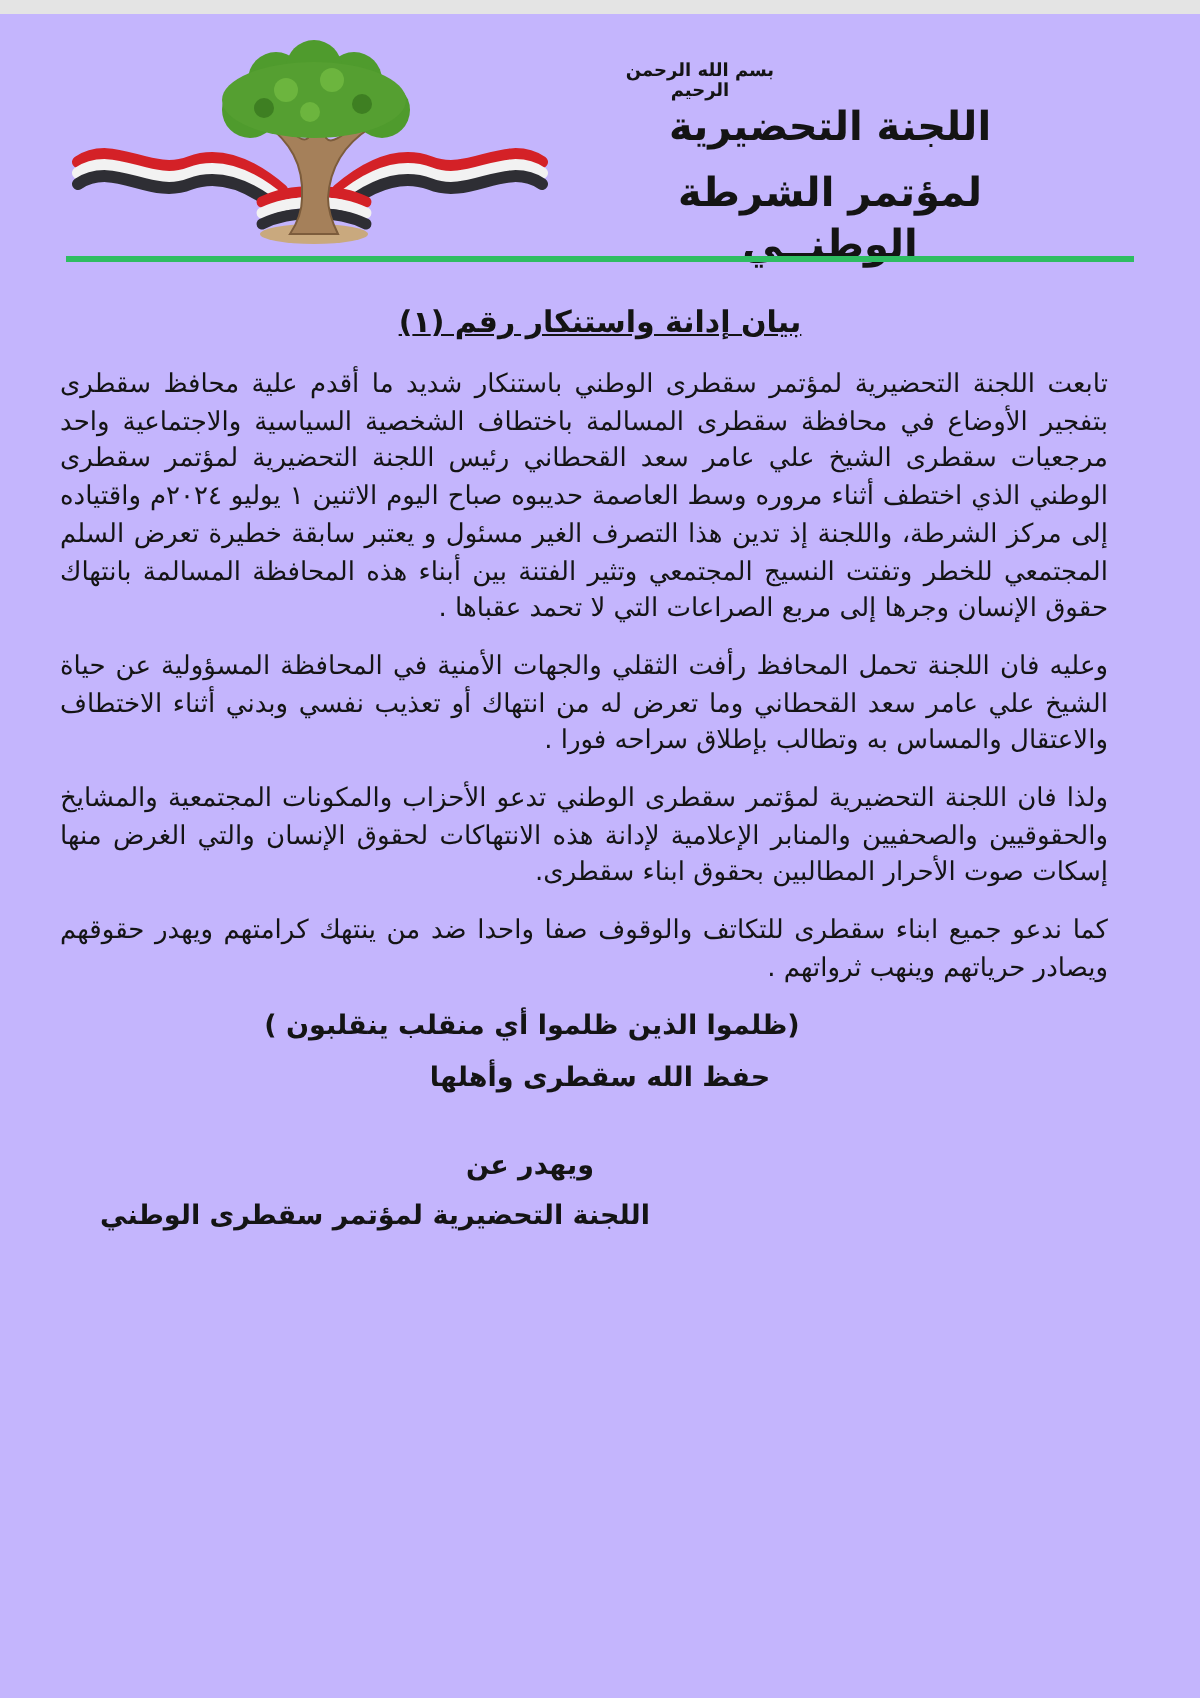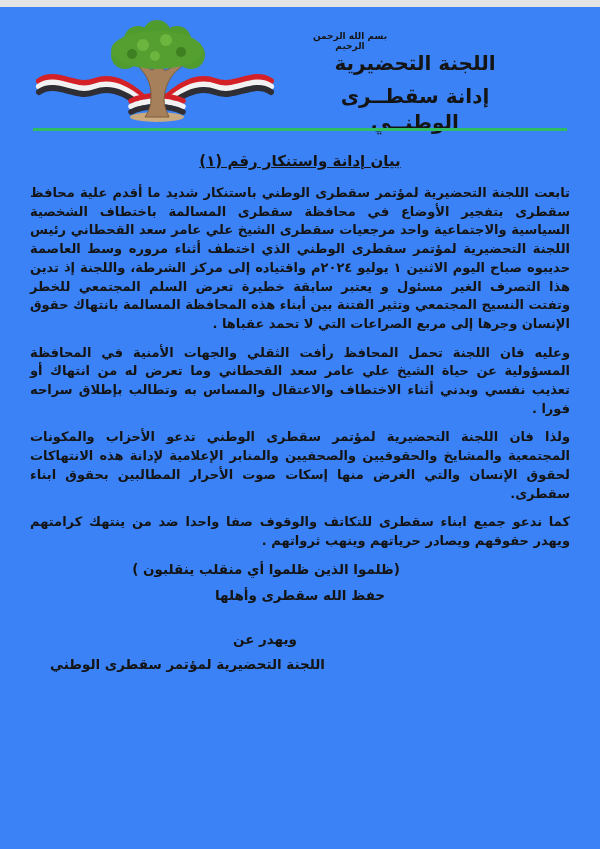--- a/index.html
+++ b/index.html
@@ -1,32 +1,32 @@
 <!DOCTYPE html>
 <html lang="ar"><head>
 <meta charset="utf-8">
 <style>
   html,body{margin:0;padding:0;background:#ffffff;}
-  .page{position:relative;width:600px;height:849px;background:#3b82f6;overflow:hidden;
+  .page{position:relative;width:600px;height:849px;background:#c4b5fd;overflow:hidden;
         font-family:"DejaVu Sans", sans-serif;color:#141414;}
   .top-strip{position:absolute;top:0;left:0;width:100%;height:7px;background:#e4e4e4;}
   header{position:absolute;top:7px;left:0;width:100%;height:121px;}
   .logo{position:absolute;left:35px;top:12px;width:240px;height:112px;}
   .bismillah{position:absolute;left:300px;top:24px;width:100px;text-align:center;
              font-size:9px;font-weight:bold;direction:rtl;}
   .org-lines{position:absolute;left:300px;top:43px;width:230px;text-align:center;
              direction:rtl;font-weight:bold;}
   .org1{font-size:20px;line-height:26px;}
   .org2{font-size:20px;line-height:26px;margin-top:7px;}
   .green-line{position:absolute;top:128px;left:33px;right:33px;height:3px;background:#2ebd62;}
   main{position:absolute;top:131px;left:30px;width:540px;direction:rtl;}
   .doc-title{text-align:center;font-size:15px;font-weight:bold;text-decoration:underline;
              margin:21px 0 14px 0;}
-  .body-par{font-size:13px;font-weight:bold;line-height:18.7px;text-align:justify;
-            text-align-last:right;margin:0 0 10px 0;}
+  .body-par{font-size:13px;font-weight:normal;line-height:18.7px;text-align:justify;
+            text-align-last:right;margin:0 16px 10px 0;}
   .quote{font-size:13.5px;font-weight:bold;text-align:center;margin:4px 68px 0 0;}
   .blessing{font-size:13.5px;font-weight:bold;text-align:center;margin-top:10px;}
   .issued{font-size:13.5px;font-weight:bold;text-align:center;width:470px;
           margin:28px 70px 0 0;}
   .committee{font-size:13.5px;font-weight:bold;text-align:center;width:315px;
              margin:9px 225px 0 0;}
   .date-line{font-size:13px;font-weight:bold;text-align:center;width:320px;
              margin:9px 220px 0 0;}
 </style>
 </head>
@@ -68,21 +68,21 @@
           <circle cx="131" cy="21" r="6" fill="#6cb53e"></circle>
           <circle cx="146" cy="33" r="5" fill="#3e7f22"></circle>
           <circle cx="97" cy="35" r="5" fill="#3e7f22"></circle>
           <circle cx="120" cy="37" r="5" fill="#6cb53e"></circle>
         </g>
       </svg>
     </div>
     <div class="bismillah" dir="rtl">بسم الله الرحمن الرحيم</div>
     <div class="org-lines">
       <div class="org1">اللجنة التحضيرية</div>
-      <div class="org2">إدانة سقطــرى الوطنــي</div>
+      <div class="org2">لمؤتمر الشرطة الوطنــي</div>
     </div>
   </header>
 
   <div class="green-line"></div>
 
   <main>
     <h1 class="doc-title">بيان إدانة واستنكار رقم (١)</h1>
 
     <p class="body-par">تابعت اللجنة التحضيرية لمؤتمر سقطرى الوطني باستنكار شديد ما أقدم علية محافظ سقطرى بتفجير الأوضاع في محافظة سقطرى المسالمة باختطاف الشخصية السياسية والاجتماعية واحد مرجعيات سقطرى الشيخ علي عامر سعد القحطاني رئيس اللجنة التحضيرية لمؤتمر سقطرى الوطني الذي اختطف أثناء مروره وسط العاصمة حديبوه صباح اليوم الاثنين ١ يوليو ٢٠٢٤م واقتياده إلى مركز الشرطة، واللجنة إذ تدين هذا التصرف الغير مسئول و يعتبر سابقة خطيرة تعرض السلم المجتمعي للخطر وتفتت النسيج المجتمعي وتثير الفتنة بين أبناء هذه المحافظة المسالمة بانتهاك حقوق الإنسان وجرها إلى مربع الصراعات التي لا تحمد عقباها .</p>
     <p class="body-par">وعليه فان اللجنة تحمل المحافظ رأفت الثقلي والجهات الأمنية في المحافظة المسؤولية عن حياة الشيخ علي عامر سعد القحطاني وما تعرض له من انتهاك أو تعذيب نفسي وبدني أثناء الاختطاف والاعتقال والمساس به وتطالب بإطلاق سراحه فورا .</p>

